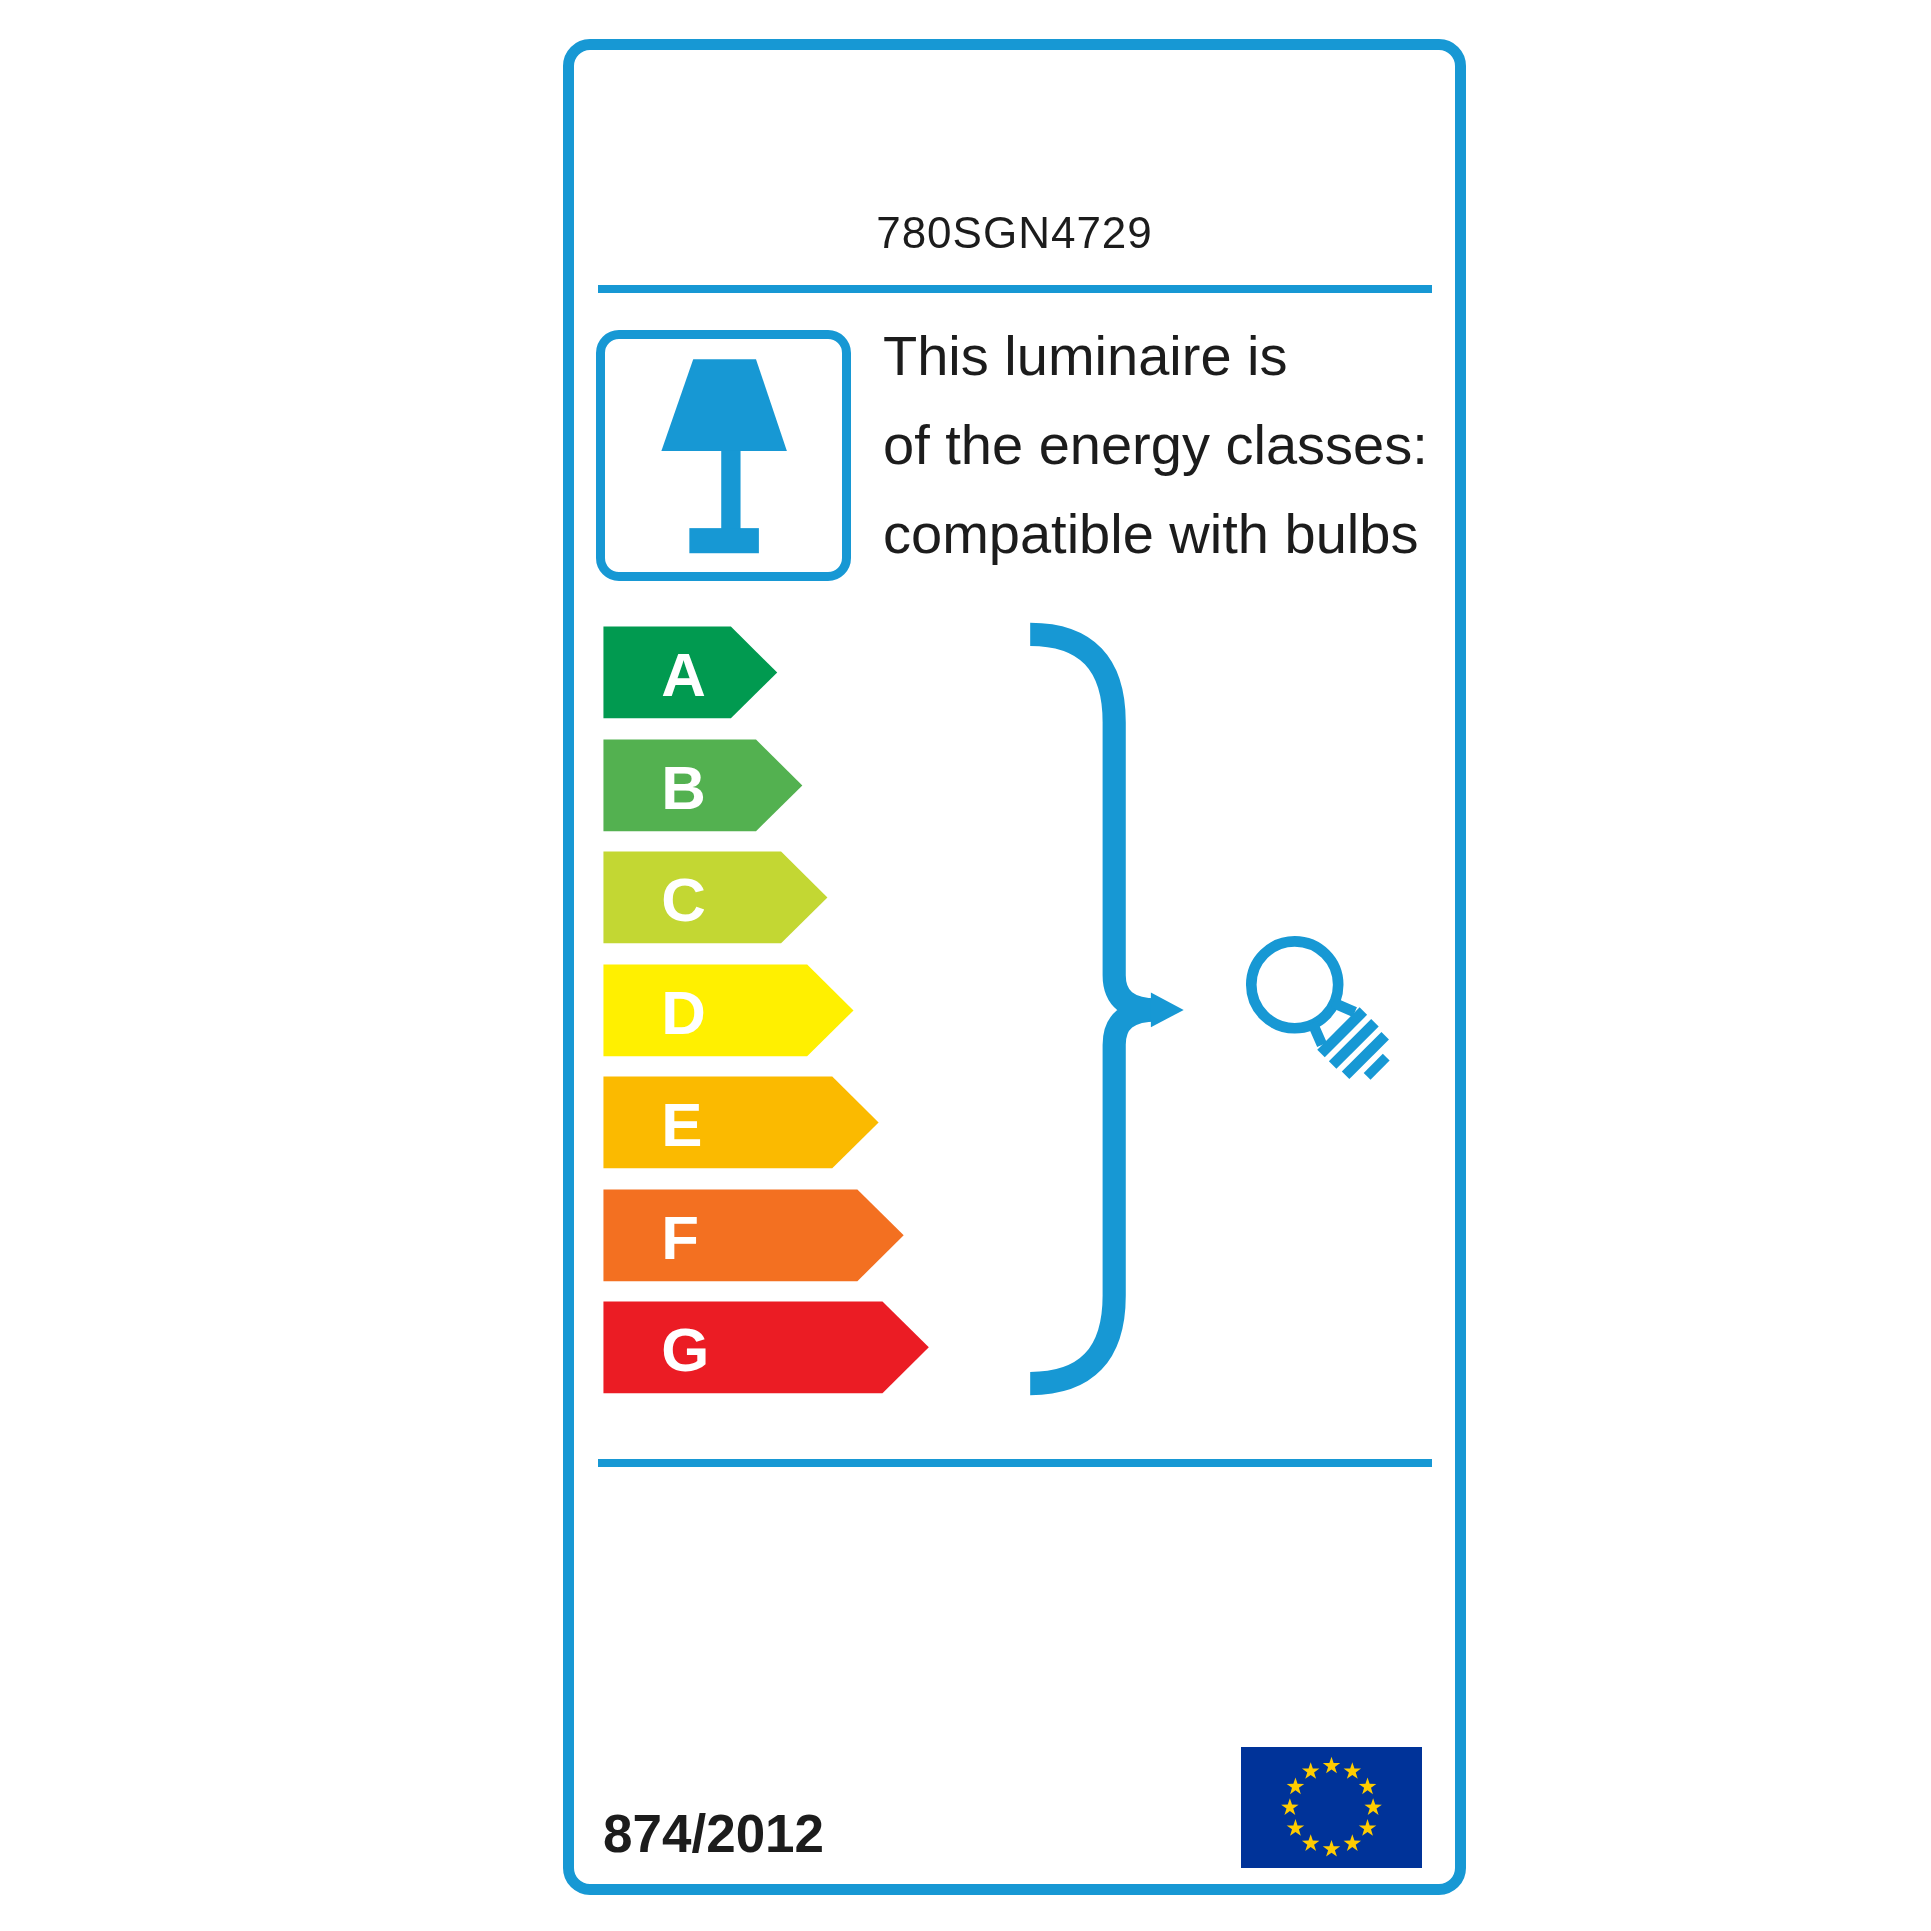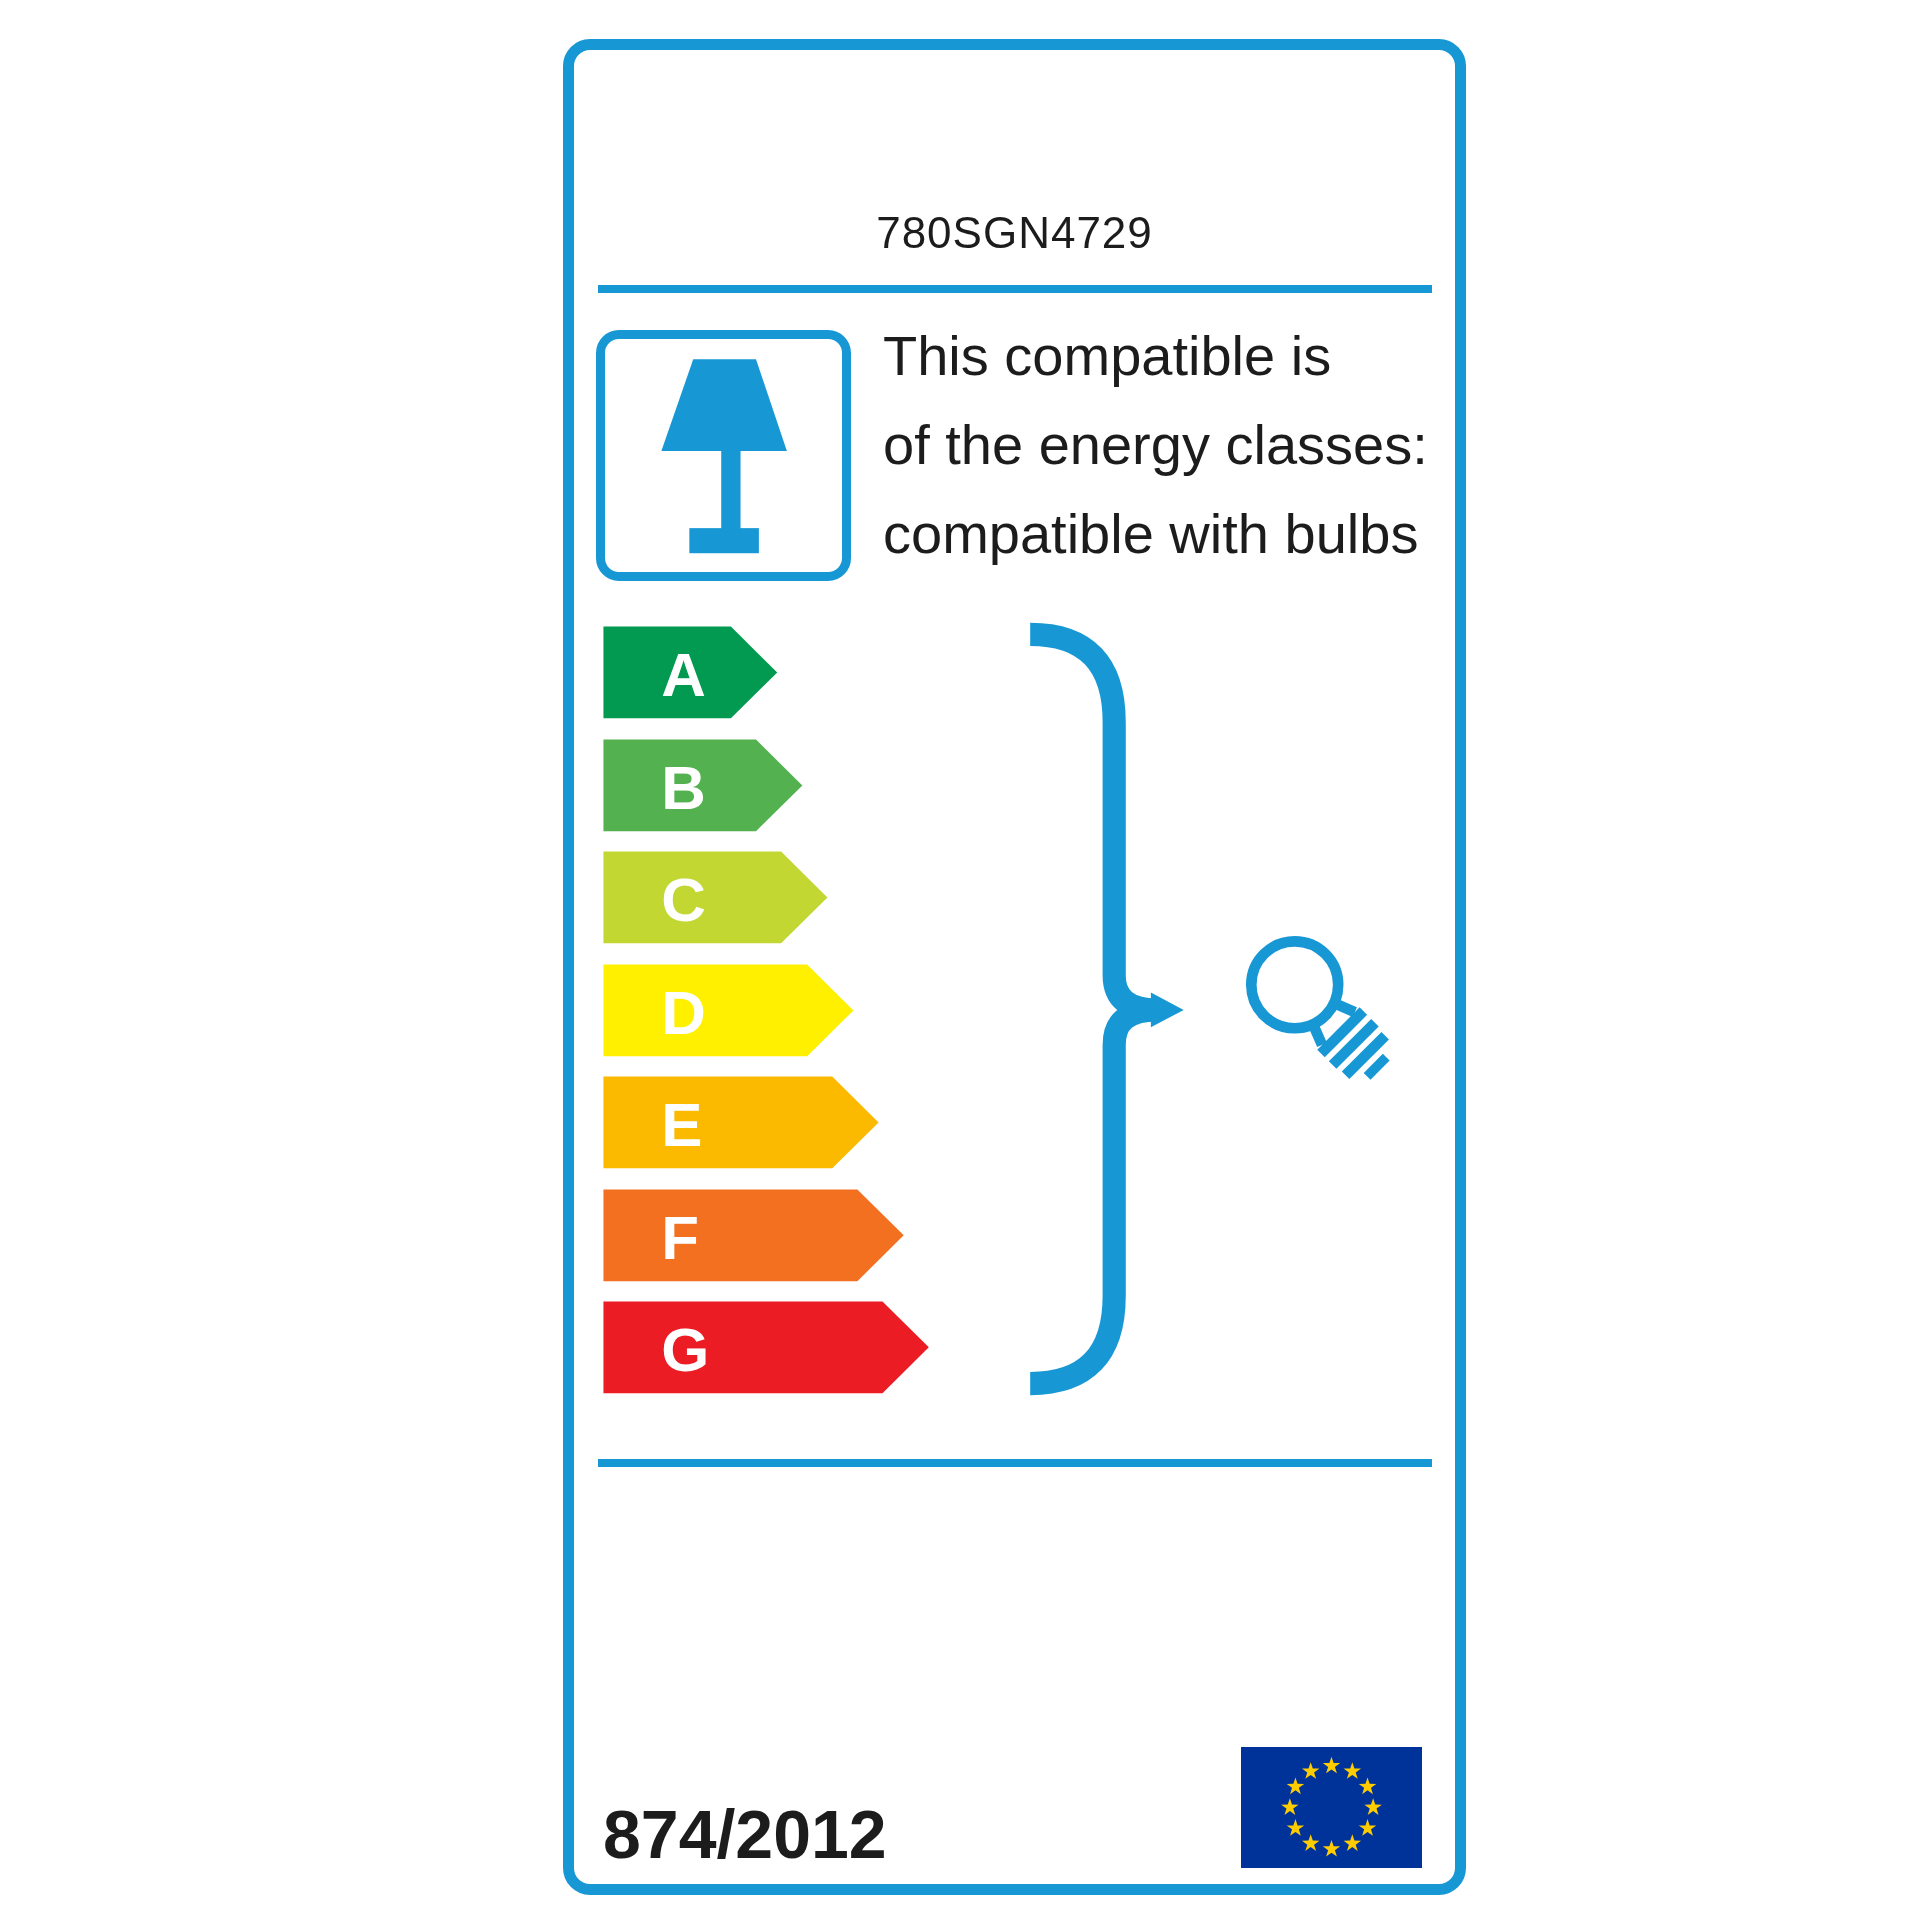--- a/index.html
+++ b/index.html
@@ -9,39 +9,39 @@
              box-sizing:border-box;border:11.6px solid var(--accent,#1798D4);border-radius:27px;background:#fff;}
   .title{position:absolute;left:0;right:0;top:158px;text-align:center;
          font-size:44px;letter-spacing:1px;color:var(--text,#1c1c1c);}
   .rule{position:absolute;left:24px;width:834px;height:7.7px;background:var(--accent,#1798D4);}
   .rule-top{top:235px;}
   .rule-bottom{top:1409px;}
   .lamp-box{position:absolute;left:22px;top:280px;width:255px;height:251px;box-sizing:border-box;
             border:9.7px solid var(--accent,#1798D4);border-radius:23px;background:#fff;}
   .desc{position:absolute;left:309px;top:261px;width:579px;
         font-size:56px;line-height:89px;color:var(--text,#1c1c1c);}
-  .reg{position:absolute;left:29px;top:1753px;font-size:68px;line-height:62px;
+  .reg{position:absolute;left:29px;top:1753px;font-size:53px;line-height:62px;
        font-weight:bold;color:var(--text,#1c1c1c);}
   .flag{position:absolute;left:667px;top:1697px;}
   .overlay{position:absolute;left:0;top:0;width:1931px;height:1931px;pointer-events:none;}
   .overlay .arrow-letter{font-family:"Liberation Sans","DejaVu Sans",sans-serif;
         font-size:64px;font-weight:bold;fill:var(--letter,#ffffff);}
   .accent-fill{fill:var(--accent,#1798D4);}
   .accent-stroke{stroke:var(--accent,#1798D4);fill:none;}
 </style>
 </head>
 <body>
 
 <div class="page">
   <div class="label-box">
     <div class="title">780SGN4729</div>
     <div class="rule rule-top"></div>
     <div class="lamp-box"></div>
     <div class="desc">
-      <div>This compatible is</div>
+      <div>This luminaire is</div>
       <div>of the energy classes:</div>
       <div>compatible with bulbs</div>
     </div>
     <div class="rule rule-bottom"></div>
     <div class="reg">874/2012</div>
     <svg class="flag" width="181" height="121" viewBox="0 0 187 125">
       <rect id="flag-bg" x="0" y="0" width="187" height="125" fill="#003399"></rect>
       <g id="flag-stars">
           <polygon points="93.5,10.0 95.7,16.5 102.5,16.6 97.0,20.6 99.1,27.2 93.5,23.2 87.9,27.2 90.0,20.6 84.5,16.6 91.3,16.5" fill="#FFCC00"></polygon>
           <polygon points="115.0,15.8 117.2,22.3 124.0,22.3 118.5,26.4 120.6,32.9 115.0,29.0 109.4,32.9 111.5,26.4 106.0,22.3 112.8,22.3" fill="#FFCC00"></polygon>

